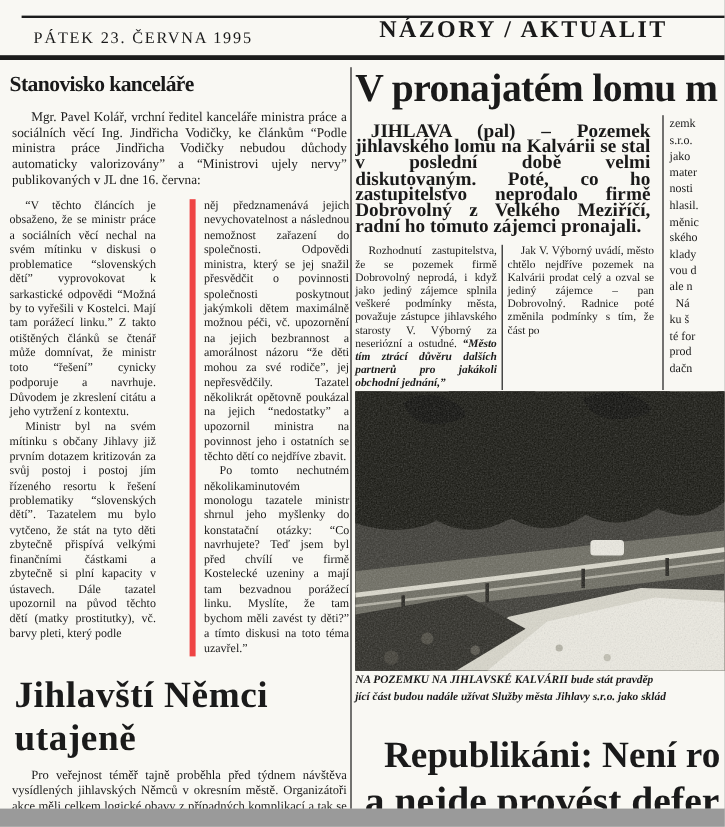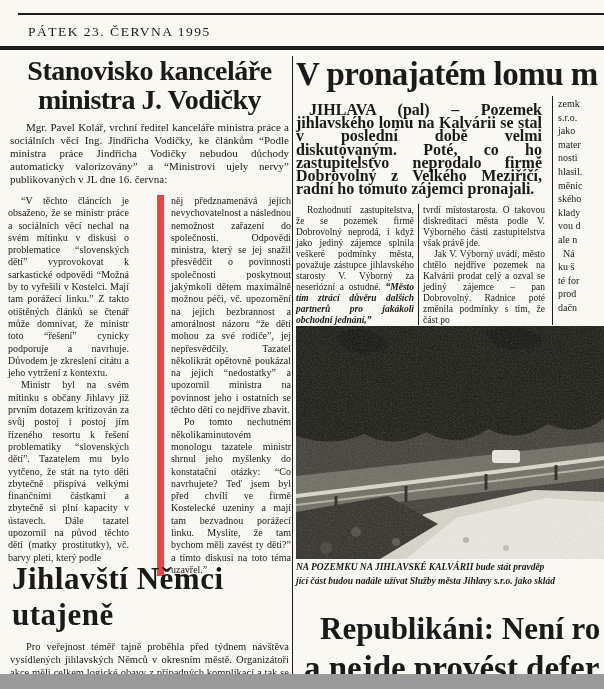--- a/index.html
+++ b/index.html
@@ -17,32 +17,32 @@
     font-size:13.5px; letter-spacing:1.5px; white-space:nowrap;
   }
   .masthead-section {
     position:absolute; left:316px; top:14px;
     font-size:20px; font-weight:bold; letter-spacing:2px; white-space:nowrap;
   }
 
   
   .left-article { position:absolute; left:8px; top:56px; width:283px; }
   .left-headline {
-    margin:0; text-align:center; font-size:28px; line-height:29px;
+    margin:0; font-size:18px; line-height:29px;
     font-weight:bold; letter-spacing:-0.5px;
   }
   .left-lead {
     margin:7px 2px 0 2px; font-size:11px; line-height:13px;
     text-align:justify; text-indent:16px;
   }
   .cols { display:flex; margin-top:9px;gap:24px; }
   .lcol { width:136px; font-size:10px; line-height:12.3px; text-align:justify; }
   .lcol p { margin:0; }
   .lcol p.ind { text-indent:13px; }
-  .col2 { border-left:7px solid #ef4444; padding-left:7px; margin-left:4px; width:135px; }
+  .col2 { border-left:5px solid #ef4444; padding-left:7px; margin-left:4px; width:135px; }
 
   
   .note { position:absolute; left:8px; top:558px; width:283px; }
   .note-kicker { margin:0 0 0 20px; font-size:16px; font-weight:normal; }
   .note-headline { margin:3px 0 0 4px; font-size:31px; font-weight:bold; letter-spacing:0.5px; }
   .note-body {
     margin:7px 2px 0 2px; font-size:10.5px; line-height:13px;
     text-align:justify; text-indent:16px;
   }
 
@@ -75,28 +75,28 @@
   .bh1 { margin:0 0 0 24px; font-size:31px; line-height:34px; font-weight:bold; white-space:nowrap; }
   .bh2 { margin:4px 0 0 8px; font-size:33px; line-height:36px; font-weight:bold; white-space:nowrap; }
 </style>
 </head>
 <body>
 
 <div class="page">
 
   <div class="rule" style="left:18px; top:13px; width:586px; height:2px;"></div>
   <span class="masthead-date">PÁTEK 23. ČERVNA 1995</span>
+  <span class="masthead-section">NÁZORY / AKTUALIT</span>
   <div class="rule" style="left:0; top:46px; width:604px; height:4px;"></div>
 
   <div class="rule" style="left:292px; top:56px; width:1px; height:633px;"></div>
 
   <section class="left-article">
     <h1 class="left-headline">
       <span>Stanovisko kanceláře</span><br>
-      <span>ministra J. Vodičky</span>
     </h1>
     <p class="left-lead">Mgr. Pavel Kolář, vrchní ředitel kanceláře ministra práce a sociálních věcí Ing. Jindřicha Vodičky, ke článkům “Podle ministra práce Jindřicha Vodičky nebudou důchody automaticky valorizovány” a “Ministrovi ujely nervy” publikovaných v JL dne 16. června:</p>
     <div class="cols">
       <div class="lcol col1">
         <p class="ind">“V těchto článcích je obsaženo, že se ministr práce a sociálních věcí nechal na svém mítinku v diskusi o problematice “slovenských dětí” vyprovokovat k sarkastické odpovědi “Možná by to vyřešili v Kostelci. Mají tam porážecí linku.” Z takto otištěných článků se čtenář může domnívat, že ministr toto “řešení” cynicky podporuje a navrhuje. Důvodem je zkreslení citátu a jeho vytržení z kontextu.</p>
         <p class="ind">Ministr byl na svém mítinku s občany Jihlavy již prvním dotazem kritizován za svůj postoj i postoj jím řízeného resortu k řešení problematiky “slovenských dětí”. Tazatelem mu bylo vytčeno, že stát na tyto děti zbytečně přispívá velkými finančními částkami a zbytečně si plní kapacity v ústavech. Dále tazatel upozornil na původ těchto dětí (matky prostitutky), vč. barvy pleti, který podle</p>
       </div>
       <div class="lcol col2">
         <p>něj předznamenává jejich nevychovatelnost a následnou nemožnost zařazení do společnosti. Odpovědi ministra, který se jej snažil přesvědčit o povinnosti společnosti poskytnout jakýmkoli dětem maximálně možnou péči, vč. upozornění na jejich bezbrannost a amorálnost názoru “že děti mohou za své rodiče”, jej nepřesvědčily. Tazatel několikrát opětovně poukázal na jejich “nedostatky” a upozornil ministra na povinnost jeho i ostatních se těchto dětí co nejdříve zbavit.</p>
         <p class="ind">Po tomto nechutném několikaminutovém monologu tazatele ministr shrnul jeho myšlenky do konstatační otázky: “Co navrhujete? Teď jsem byl před chvílí ve firmě Kostelecké uzeniny a mají tam bezvadnou porážecí linku. Myslíte, že tam bychom měli zavést ty děti?” a tímto diskusi na toto téma uzavřel.”</p>
@@ -110,21 +110,20 @@
   </section>
 
   <section class="right-article">
     <h1 class="right-headline">V pronajatém lomu m</h1>
     <p class="right-lead">JIHLAVA (pal) – Pozemek jihlavského lomu na Kalvárii se stal v poslední době velmi diskutovaným. Poté, co ho zastupitelstvo neprodalo firmě Dobrovolný z Velkého Meziříčí, radní ho tomuto zájemci pronajali.</p>
 
     <div class="rcol rcol1">
       <p class="ind"><span>Rozhodnutí zastupitelstva, že se pozemek firmě Dobrovolný neprodá, i když jako jediný zájemce splnila veškeré podmínky města, považuje zástupce jihlavského starosty V. Výborný za neseriózní a ostudné. </span><span class="bi">“Město tím ztrácí důvěru dalších partnerů pro jakákoli obchodní jednání,”</span></p>
     </div>
     <div class="rcol rcol2">
-      <p>tvrdí místostarosta. O takovou diskreditaci města podle V. Výborného části zastupitelstva však právě jde.</p>
       <p class="ind">Jak V. Výborný uvádí, město chtělo nejdříve pozemek na Kalvárii prodat celý a ozval se jediný zájemce – pan Dobrovolný. Radnice poté změnila podmínky s tím, že část po</p>
     </div>
     <div class="rcol rcol3">zemk
 s.r.o.
 jako
 mater
 nosti
 hlasil.
 měnic
 ského

